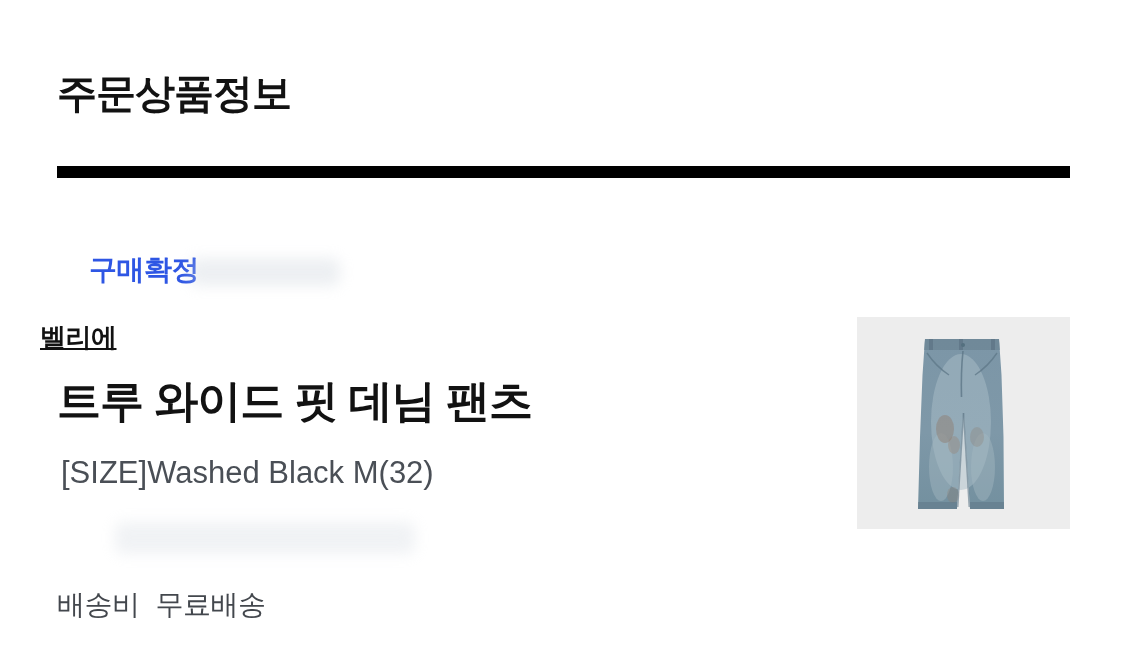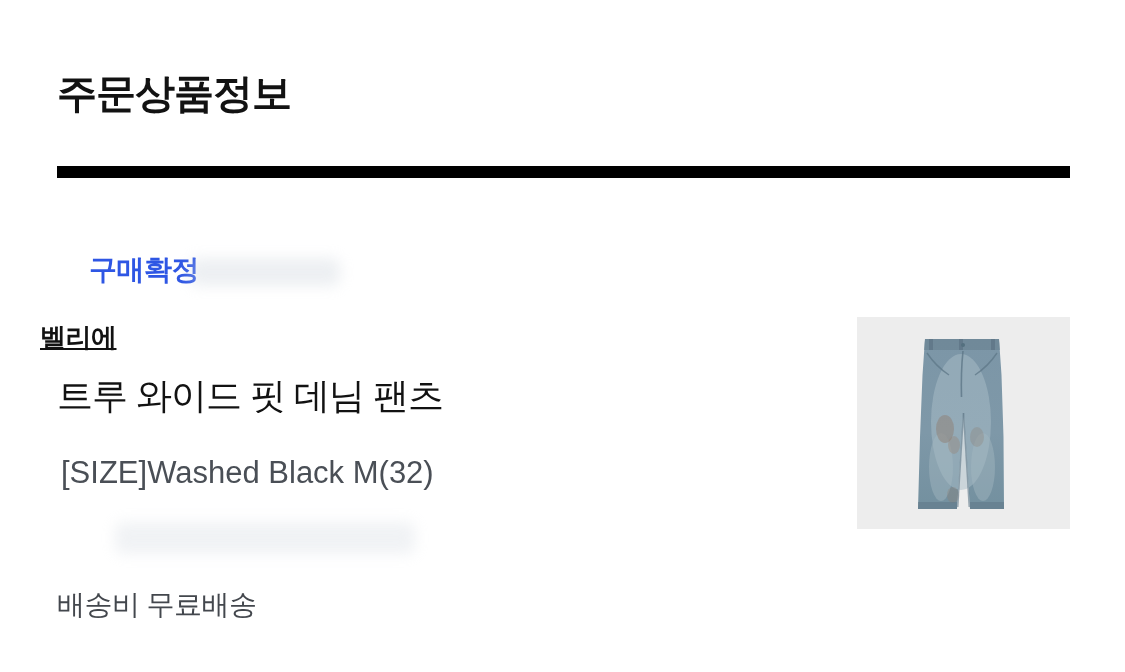--- a/index.html
+++ b/index.html
@@ -49,35 +49,35 @@
   .redacted-price { left: 115px; top: 522px; width: 300px; height: 32px; opacity: 0.30; }
 
   .brand-name {
     position: absolute; left: 40px; top: 320px;
     font-size: 26px; font-weight: 700; letter-spacing: -0.5px;
     color: var(--text_primary, #121212);
     text-decoration: underline;
   }
   .product-name {
     position: absolute; left: 57px; top: 372px;
-    font-size: 36px; font-weight: 400; letter-spacing: -1px;
+    font-size: 44px; font-weight: 700; letter-spacing: -1px;
     color: var(--text_primary, #121212);
     cursor: pointer;
   }
   .product-option {
     position: absolute; left: 61px; top: 455px;
     font-size: 31px; font-weight: 400;
     color: var(--text_secondary, #4a4f56);
   }
   .shipping-line {
     position: absolute; left: 57px; top: 586px;
     font-size: 28px; font-weight: 400; letter-spacing: -0.5px;
     color: #43474d;
   }
-  .shipping-line .lbl { margin-right: 7px; }
+  .shipping-line .lbl { margin-right: 16px; }
 
   
   .product-thumb {
     position: absolute; left: 857px; top: 317px;
     width: 213px; height: 212px;
     background: var(--image_bg, #ededed);
     cursor: pointer;
   }
   .product-thumb svg { display: block; width: 100%; height: 100%; }
 

